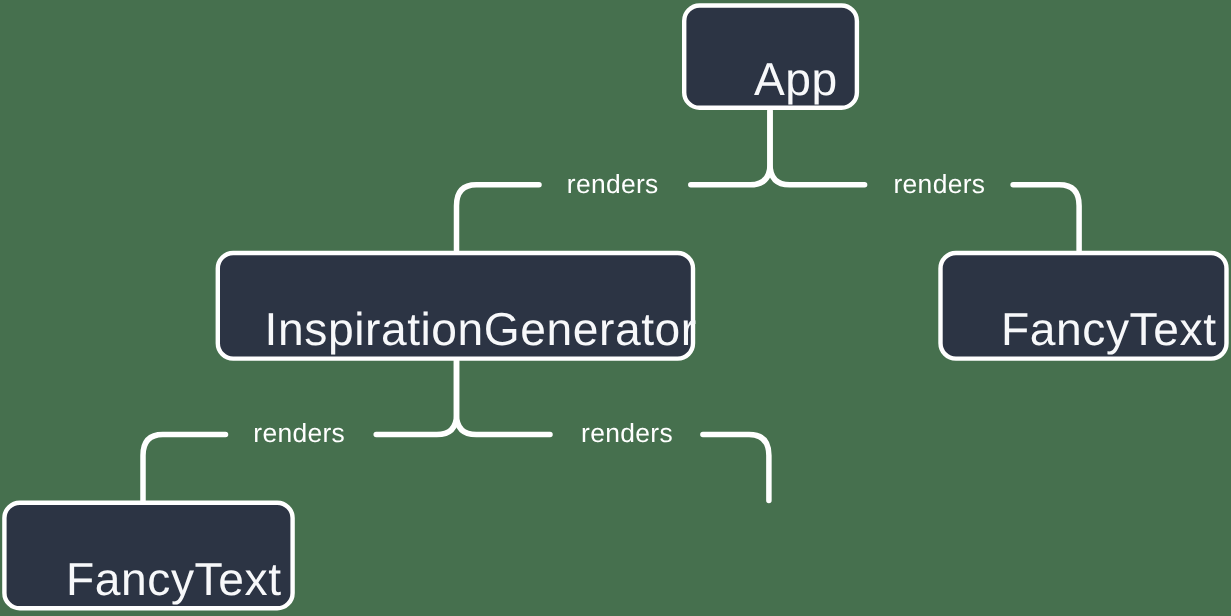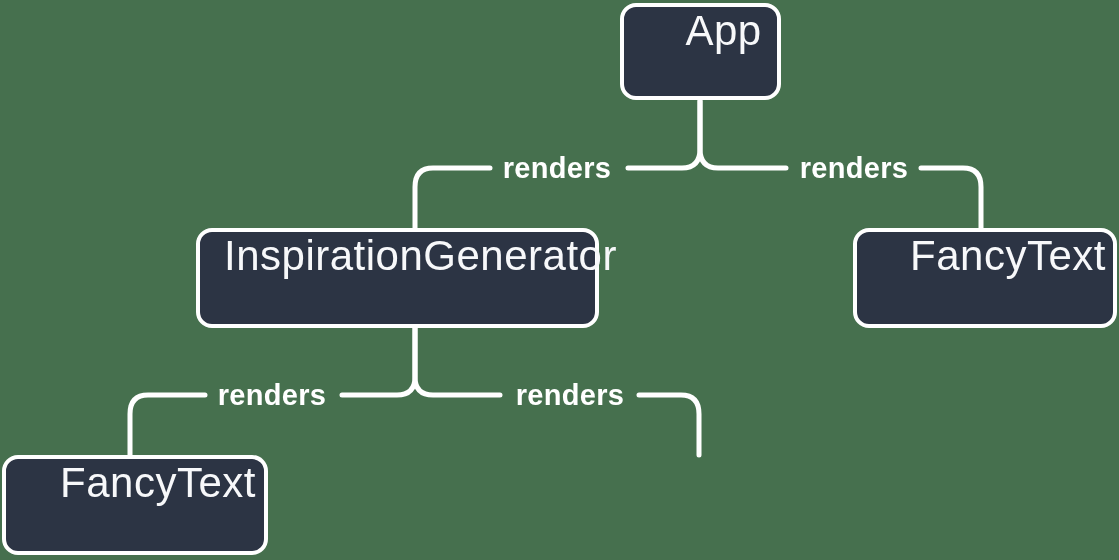--- a/index.html
+++ b/index.html
@@ -32,35 +32,35 @@
     stroke: var(--edge);
     stroke-width: 5;
     stroke-linecap: round;
   }
   .node {
     position: absolute;
     background: var(--node-fill);
     border: 4px solid var(--node-border);
     border-radius: 16px;
     display: flex;
-    align-items: flex-start;
+    align-items: flex-end;
     justify-content: center;
     color: var(--text);
     font-size: 42px;
     font-weight: 400;
     letter-spacing: 0.5px;
     white-space: nowrap;
     padding-left: 46px;
   }
   .edge-label {
     position: absolute;
     transform: translate(-50%, -50%);
     color: var(--edge);
-    font-size: 29px;
-    font-weight: 700;
+    font-size: 24px;
+    font-weight: 400;
     letter-spacing: 0.3px;
     white-space: nowrap;
     line-height: 1;
   }
 </style>
 </head>
 <body>
 
 <div class="stage">
 
@@ -76,21 +76,21 @@
     <path d="M205 395 H148 Q130 395 130 414 V455"></path>
 
     <path d="M415 328 V377 Q415 395 433 395 H500"></path>
     <path d="M639 395 H681 Q699 395 699 414 V455"></path>
   </svg>
 
   <div class="node" style="left:620px; top:3px; width:161px; height:97px;">
     <span>App</span>
   </div>
 
-  <div class="node" style="left:196px; top:228px; width:403px; height:100px;">
+  <div class="node" style="left:196px; top:228px; width:436px; height:100px;">
     <span>InspirationGenerator</span>
   </div>
 
   <div class="node" style="left:853px; top:228px; width:264px; height:100px;">
     <span>FancyText</span>
   </div>
 
   <div class="node" style="left:2px; top:455px; width:266px; height:100px;">
     <span>FancyText</span>
   </div>

